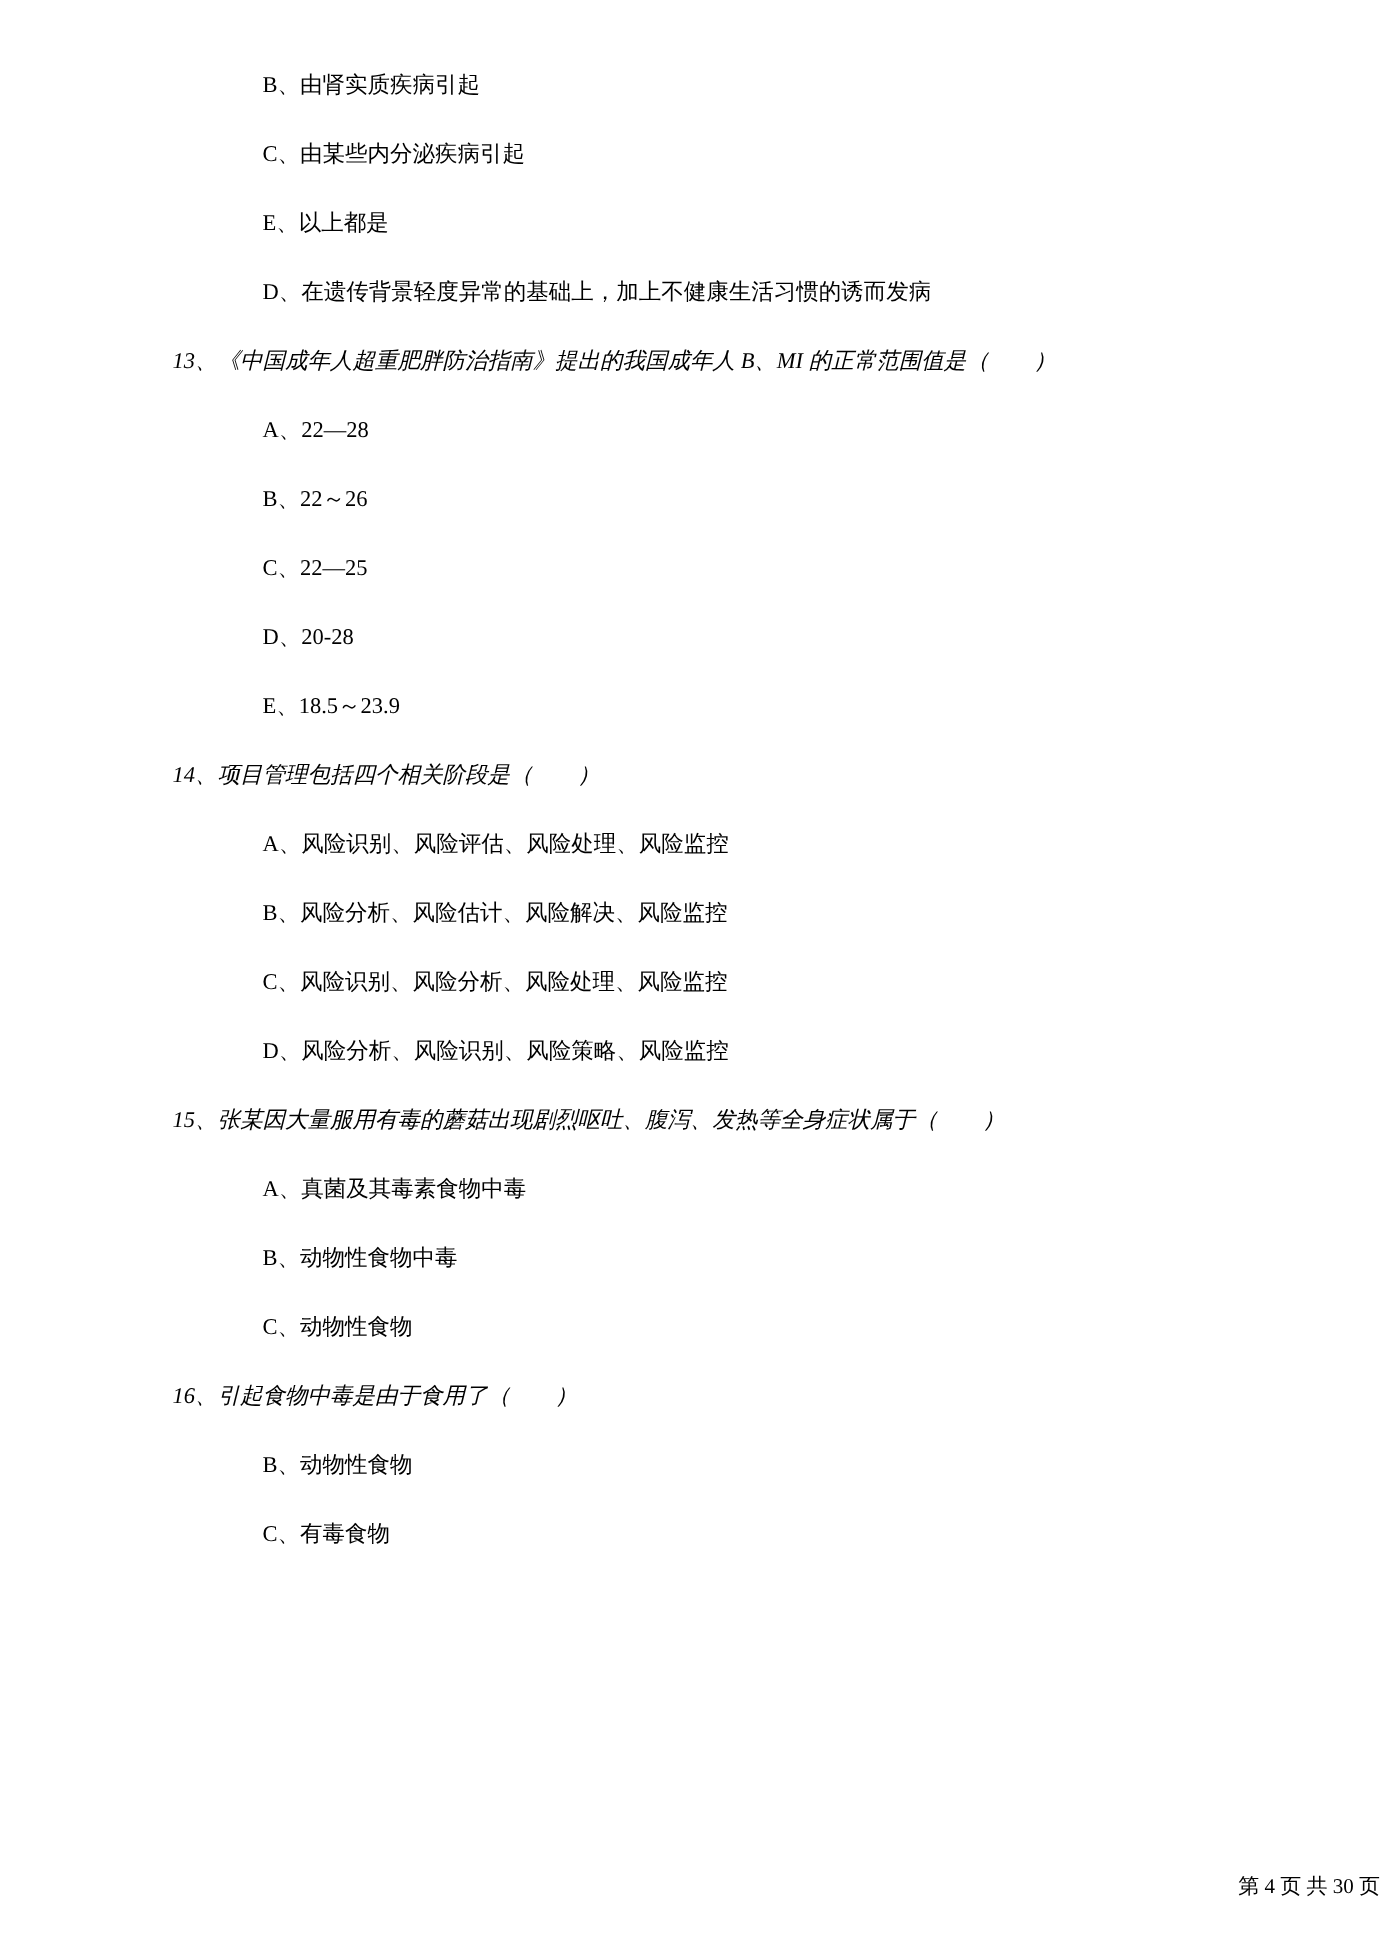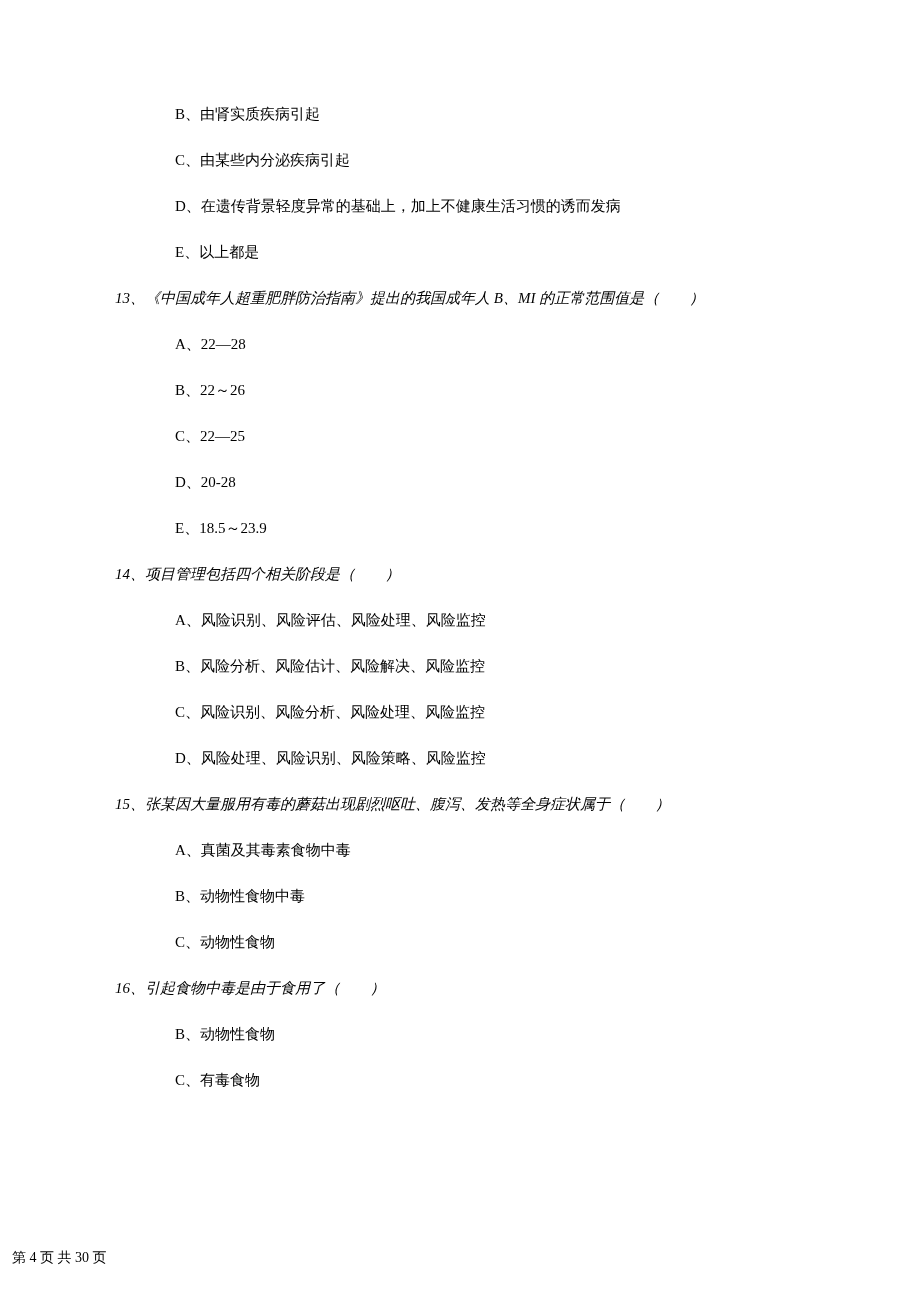--- a/index.html
+++ b/index.html
@@ -7,63 +7,63 @@
       padding: 0;
       font-family: "SimSun", "宋体", serif;
       font-size: 15px;
       color: #000;
       background: #fff;
       width: 920px;
       min-height: 1302px;
       position: relative;
     }
     .content {
-      padding: 104px 115px 0 115px;
+      padding: 47px 115px 0 115px;
       line-height: 1.4;
     }
     .option {
       padding-left: 60px;
       margin-bottom: 25px;
     }
     .question {
       margin-bottom: 25px;
       margin-top: 3px;
       font-style: italic;
     }
     .footer {
       position: absolute;
       bottom: 35px;
-      left: 12px;
+      left: 0;
       right: 0;
-      text-align: left;
+      text-align: right;
       font-size: 14px;
       margin-top: 40px;
     }
   </style>
 </head>
 <body>
 
 <div class="content">
   <div class="option">B、由肾实质疾病引起</div>
   <div class="option">C、由某些内分泌疾病引起</div>
+  <div class="option">E、以上都是</div>
   <div class="option">D、在遗传背景轻度异常的基础上，加上不健康生活习惯的诱而发病</div>
-  <div class="option">E、以上都是</div>
 
   <div class="question">13、《中国成年人超重肥胖防治指南》提出的我国成年人 B、MI 的正常范围值是（　　）</div>
   <div class="option">A、22—28</div>
   <div class="option">B、22～26</div>
   <div class="option">C、22—25</div>
   <div class="option">D、20-28</div>
   <div class="option">E、18.5～23.9</div>
 
   <div class="question">14、项目管理包括四个相关阶段是（　　）</div>
   <div class="option">A、风险识别、风险评估、风险处理、风险监控</div>
   <div class="option">B、风险分析、风险估计、风险解决、风险监控</div>
   <div class="option">C、风险识别、风险分析、风险处理、风险监控</div>
-  <div class="option">D、风险处理、风险识别、风险策略、风险监控</div>
+  <div class="option">D、风险分析、风险识别、风险策略、风险监控</div>
 
   <div class="question">15、张某因大量服用有毒的蘑菇出现剧烈呕吐、腹泻、发热等全身症状属于（　　）</div>
   <div class="option">A、真菌及其毒素食物中毒</div>
   <div class="option">B、动物性食物中毒</div>
   <div class="option">C、动物性食物</div>
 
   <div class="question">16、引起食物中毒是由于食用了（　　）</div>
   <div class="option">B、动物性食物</div>
   <div class="option">C、有毒食物</div>
 </div>

